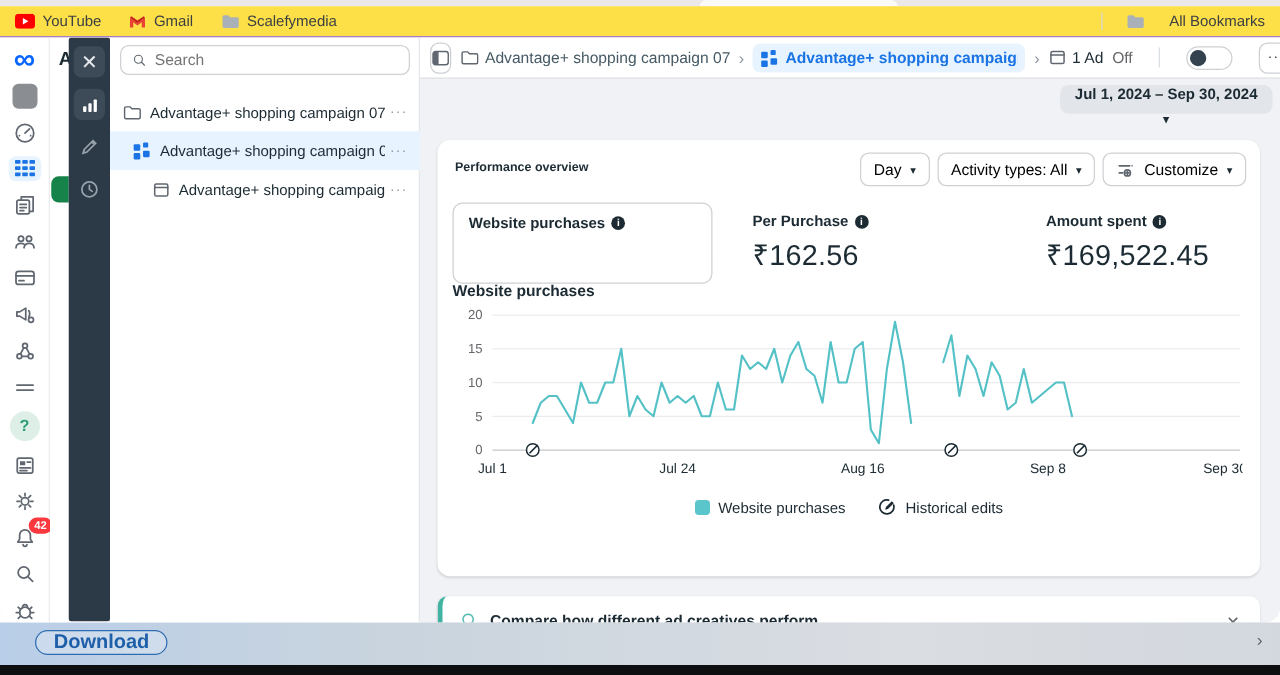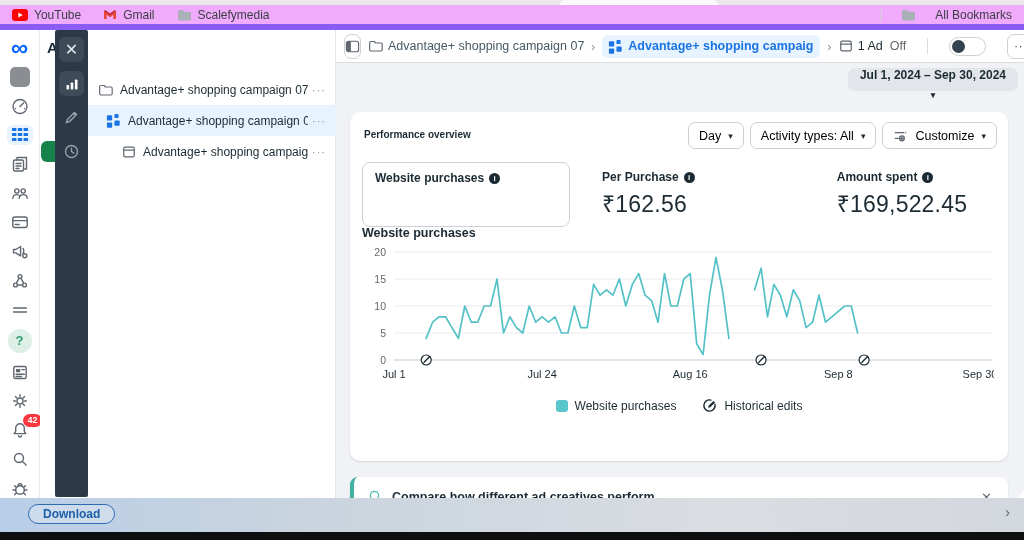--- a/index.html
+++ b/index.html
@@ -3,21 +3,21 @@
 <meta charset="utf-8">
 <style>
   * { margin:0; padding:0; box-sizing:border-box; }
   html,body { width:1024px; height:540px; }
   body { font-family:"Liberation Sans", sans-serif; color:#1c2b33; background:#fff; overflow:hidden; }
   .screen { position:relative; width:1024px; height:540px; background:#fff; overflow:hidden; }
 
   
   .tabstrip { position:absolute; left:0; top:0; width:1024px; height:5px; background:#ece7e8; }
   .tab-sliver { position:absolute; left:560px; top:0; width:158px; height:5px; background:#fafafa; border-radius:8px 8px 0 0; }
-  .bookmarks-bar { position:absolute; left:0; top:5px; width:1024px; height:25px; background:#f0abfc; border-bottom:6px solid #8b5cf6; display:flex; align-items:center; padding:0 12px; font-size:12px; color:#3c4043; }
+  .bookmarks-bar { position:absolute; left:0; top:5px; width:1024px; height:25px; background:#fde047; border-bottom:1px solid #8b5cf6; display:flex; align-items:center; padding:0 12px; font-size:12px; color:#3c4043; }
   .bm { display:flex; align-items:center; gap:6px; margin-right:22px; cursor:pointer; }
   .bm-right { margin-left:auto; display:flex; align-items:center; gap:19px; }
   .bm-divider { width:1px; height:14px; background:#d5d5d5; }
 
   
   .app { position:absolute; left:0; top:30px; width:1024px; height:468px; background:#f0f2f5; border-radius:0 0 12px 12px; overflow:hidden; }
 
   
   .rail { position:absolute; left:0; top:0; width:40px; height:468px; background:#fff; border-right:1px solid #ececef; display:flex; flex-direction:column; align-items:center; padding-top:8px; gap:9px; z-index:3; }
   .rail-item { width:26px; height:26px; display:flex; align-items:center; justify-content:center; position:relative; border-radius:6px; cursor:pointer; }
@@ -88,21 +88,21 @@
   .legend-item { display:flex; align-items:center; gap:7px; }
   .legend-swatch { width:12px; height:12px; border-radius:3px; background:#5ac5ca; }
 
   
   .tip-card { position:absolute; left:14px; top:447px; width:658px; height:40px; background:#fff; border-radius:8px; border-left:4px solid #40b3a2; box-shadow:0 1px 2px rgba(0,0,0,.12); display:flex; align-items:center; padding:0 12px; gap:9px; }
   .tip-text { font-size:12.5px; font-weight:bold; flex:1; }
   .tip-close { color:#65676b; font-size:13px; cursor:pointer; padding:2px 4px; }
 
   
   .backdrop { position:absolute; left:0; top:498px; width:1024px; height:34px; background:linear-gradient(90deg,#b9cee8 0%,#c9d4de 30%,#dadde2 70%,#d3d8de 100%); }
-  .download-btn { position:absolute; left:28px; top:6px; height:20px; padding:0 14px; border:1.5px solid #2f6db3; border-radius:10px; background:rgba(255,255,255,.25); color:#1d5fa8; font-size:12px; font-weight:bold; font-family:"Liberation Sans",sans-serif; cursor:pointer; }
+  .download-btn { position:absolute; left:28px; top:6px; height:20px; padding:0 14px; border:1.5px solid #2f6db3; border-radius:10px; background:rgba(255,255,255,.25); color:#1d5fa8; font-size:16px; font-weight:bold; font-family:"Liberation Sans",sans-serif; cursor:pointer; }
   .expand-chevron { position:absolute; right:14px; top:6px; font-size:14px; color:#5f6368; cursor:pointer; }
   .bottombar { position:absolute; left:0; top:532px; width:1024px; height:8px; background:#0d0e10; }
 
   svg { display:block; }
   .st { stroke:#606770; fill:none; stroke-width:1.4; stroke-linecap:round; stroke-linejoin:round; }
   .stg { stroke:#97a2ac; fill:none; stroke-width:1.4; stroke-linecap:round; }
 </style>
 </head>
 <body>
 
@@ -270,20 +270,27 @@
       </div>
       <div class="dtool-btn plain">
         <svg width="17" height="17" viewBox="0 0 17 17">
             <circle class="stg" cx="8.5" cy="8.5" r="6"></circle>
             <path class="stg" d="M8.5 5.2v3.3l2.3 1.6"></path>
           </svg>
       </div>
     </div>
 
     <div class="tree-panel">
+      <div class="search-box">
+        <svg width="14" height="14" viewBox="0 0 20 20">
+            <circle class="st" cx="9" cy="9" r="5"></circle>
+            <path class="st" d="M12.8 12.8l3.8 3.8"></path>
+          </svg>
+        <input placeholder="Search" style="">
+      </div>
       <div class="tree">
         <div class="tree-row ind0">
           <svg width="15" height="14" viewBox="0 0 18 16">
               <path class="st" d="M2 4c0-.8.6-1.4 1.4-1.4h4l1.6 1.8h6.6c.8 0 1.4.6 1.4 1.4v6.8c0 .8-.6 1.4-1.4 1.4H3.4A1.4 1.4 0 0 1 2 12.6z"></path>
             </svg>
           <span class="tree-label">Advantage+ shopping campaign 07/06/...</span>
           <span class="tree-more">···</span>
         </div>
         <div class="tree-row selected ind1">
           <svg width="15" height="15" viewBox="0 0 16 16">

